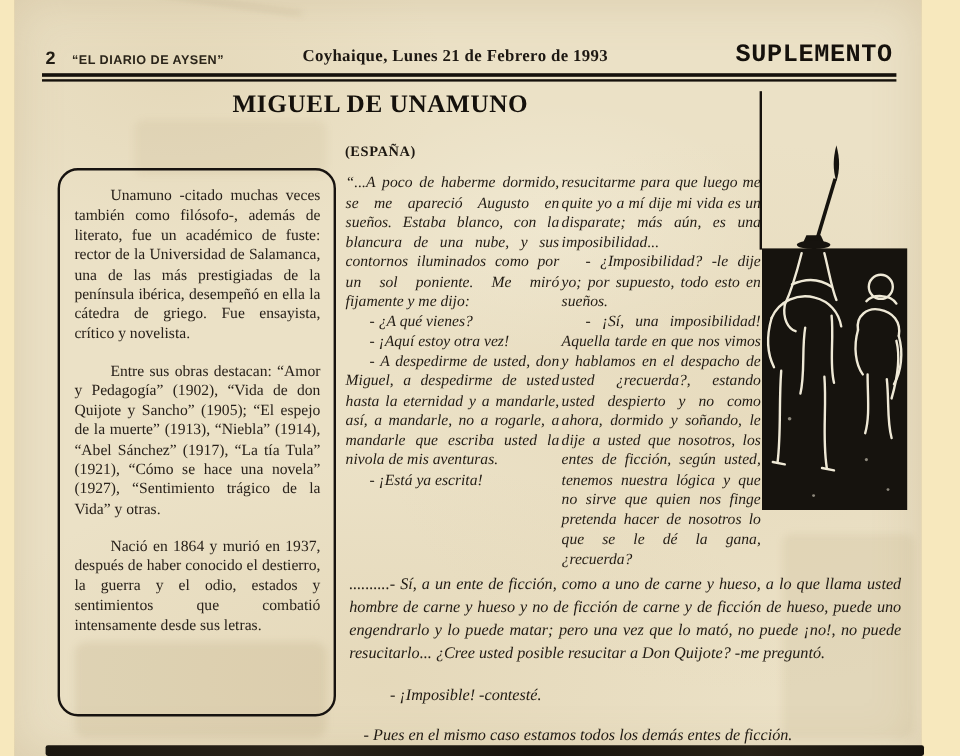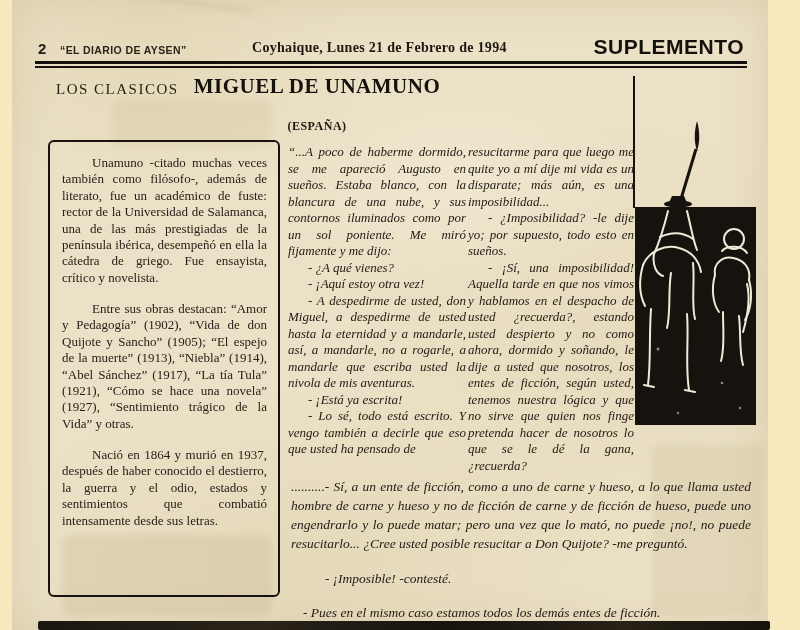--- a/index.html
+++ b/index.html
@@ -27,39 +27,39 @@
 
   
   .page-number { position:absolute; left:26px; top:40px;
     font-family:"Liberation Sans", sans-serif; font-weight:bold; font-size:15px; color:#221d15; }
   .paper-name { position:absolute; left:48px; top:44px;
     font-family:"Liberation Sans", sans-serif; font-weight:bold; font-size:10.5px;
     letter-spacing:.4px; color:#2a2419; }
   .dateline { position:absolute; left:240px; top:40px;
     font-weight:bold; font-size:14px; letter-spacing:.3px; color:#1d1812; }
   .section-label { position:absolute; right:24px; top:35px;
-    font-family:Liberation Sans, sans-serif; font-weight:bold; font-size:21px;
+    font-family:Liberation Mono, monospace; font-weight:bold; font-size:21px;
     letter-spacing:.5px; color:#15110c; }
   .double-rule { position:absolute; left:23px; top:61px; width:712px; height:7px;
     border-top:3px solid #15110c; border-bottom:2px solid #15110c; }
 
   
   .kicker { position:absolute; left:44px; top:81px;
     font-size:15px; letter-spacing:1.5px; color:#241e15; }
   .title-block { position:absolute; left:150px; top:74px; width:310px; text-align:center; }
   .article-title { font-weight:bold; font-size:21px; letter-spacing:.5px; color:#15110c;text-align:center; }
   .article-subtitle { font-weight:bold; font-size:12px; letter-spacing:.5px;
     color:#1d1812; margin-top:20px; }
 
   .vert-divider { position:absolute; left:621px; top:76px; width:2px; height:132px;
     background:#15110c; }
 
   
   .bio-box { position:absolute; left:36px; top:140px; width:232px; height:457px;
-    border:2.5px solid #171310; border-radius:6px;
+    border:2.5px solid #171310; border-radius:17px;
     padding:13px 11px 8px 12px;
     font-size:13px; line-height:1.26; text-align:justify; color:#28211a;
     overflow:hidden; }
   .bio-box p { text-indent:30px; margin-bottom:15px; }
 
   
   .excerpt-col { position:absolute; font-style:italic; font-size:13px; line-height:1.27;
     text-align:justify; color:#201a13; }
   .col-one { left:276px; top:144px; width:178px; }
   .col-two { left:456px; top:144px; width:166px; }
@@ -90,45 +90,43 @@
 <div class="stage">
   <div class="paper">
 
     <div class="ghost" style="left:50px; top:535px; width:210px; height:80px; background:rgba(150,125,75,.12); border-radius:10px;"></div>
     <div class="ghost" style="left:640px; top:445px; width:110px; height:170px; background:rgba(145,120,72,.09); border-radius:8px;"></div>
     <div class="ghost" style="left:100px; top:100px; width:160px; height:46px; background:rgba(150,125,75,.08); border-radius:8px;"></div>
     <div class="ghost" style="left:120px; top:2px; width:120px; height:2px; background:rgba(120,100,60,.25); transform:rotate(8deg);"></div>
 
     <span class="page-number">2</span>
     <span class="paper-name">“EL DIARIO DE AYSEN”</span>
-    <span class="dateline">Coyhaique, Lunes 21 de  Febrero  de 1994</span>
+    <span class="dateline">Coyhaique, Lunes 21 de  Febrero  de 1993</span>
     <span class="section-label">SUPLEMENTO</span>
     <div class="double-rule"></div>
 
-    <span class="kicker">LOS CLASICOS</span>
     <div class="title-block">
       <div class="article-title">MIGUEL DE UNAMUNO</div>
       <div class="article-subtitle">(ESPAÑA)</div>
     </div>
 
     <div class="vert-divider"></div>
 
     <aside class="bio-box">
       <p>Unamuno -citado muchas veces también como filósofo-, además de literato, fue un académico de fuste: rector de la Universidad de Salamanca, una de las más prestigiadas de la península ibérica, desempeñó en ella la cátedra de griego. Fue ensayista, crítico y novelista.</p>
       <p>Entre sus obras destacan: “Amor y Pedagogía” (1902), “Vida de don Quijote y Sancho” (1905); “El espejo de la muerte” (1913), “Niebla” (1914), “Abel Sánchez” (1917), “La tía Tula” (1921), “Cómo se hace una novela” (1927), “Sentimiento trágico de la Vida” y otras.</p>
       <p>Nació en 1864 y murió en 1937, después de haber conocido el destierro, la guerra y el odio, estados y sentimientos que combatió intensamente desde sus letras.</p>
     </aside>
 
     <div class="excerpt-col col-one">
       <p class="no-indent">“...A poco de haberme dormido, se me apareció Augusto en sueños. Estaba blanco, con la blancura de una nube, y sus contornos iluminados como por un sol poniente. Me miró fijamente y me dijo:</p>
       <p class="dialogue">- ¿A qué vienes?</p>
       <p class="dialogue">- ¡Aquí estoy otra vez!</p>
       <p class="dialogue">- A despedirme de usted, don Miguel, a despedirme de usted hasta la eternidad y a mandarle, así, a mandarle, no a rogarle, a mandarle que escriba usted la nivola de mis aventuras.</p>
       <p class="dialogue">- ¡Está ya escrita!</p>
-      <p class="dialogue">- Lo sé, todo está escrito. Y vengo también a decirle que eso que usted ha pensado de</p>
     </div>
 
     <div class="excerpt-col col-two">
       <p class="no-indent">resucitarme para que luego me quite yo a mí dije mi vida es un disparate; más aún, es una imposibilidad...</p>
       <p class="dialogue">- ¿Imposibilidad? -le dije yo; por supuesto, todo esto en sueños.</p>
       <p class="dialogue">- ¡Sí, una imposibilidad! Aquella tarde en que nos vimos y hablamos en el despacho de usted ¿recuerda?, estando usted despierto y no como ahora, dormido y soñando, le dije a usted que nosotros, los entes de ficción, según usted, tenemos nuestra lógica y que no sirve que quien nos finge pretenda hacer de nosotros lo que se le dé la gana, ¿recuerda?</p>
     </div>
 
     <figure class="illustration">
       <svg width="132" height="314" viewBox="0 0 132 314" xmlns="http://www.w3.org/2000/svg">

